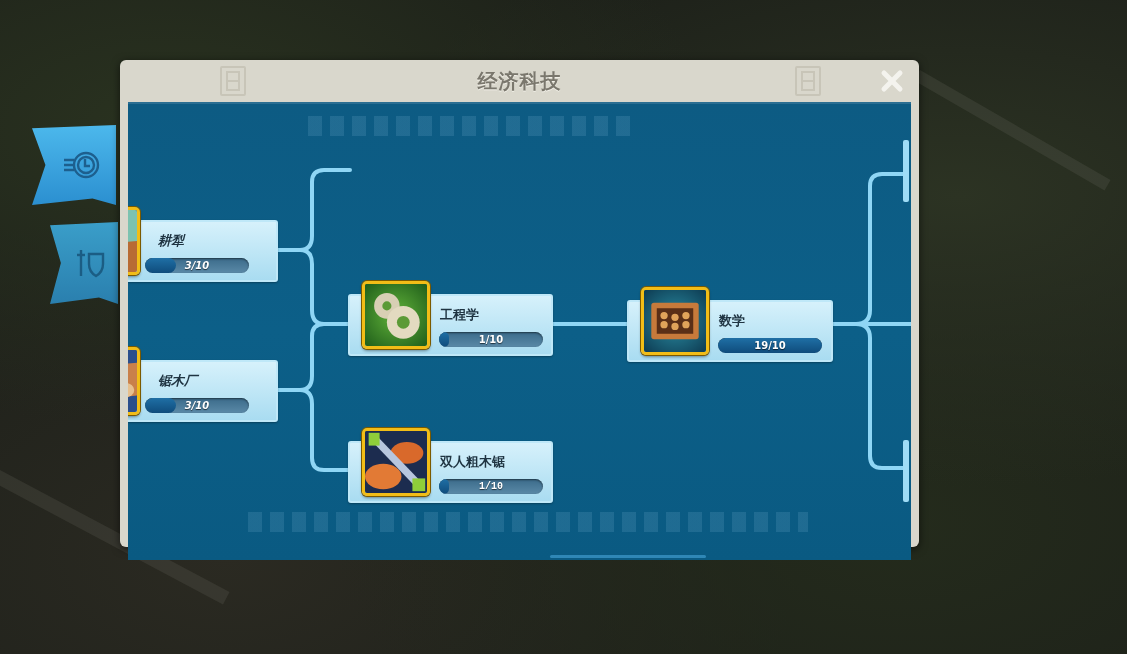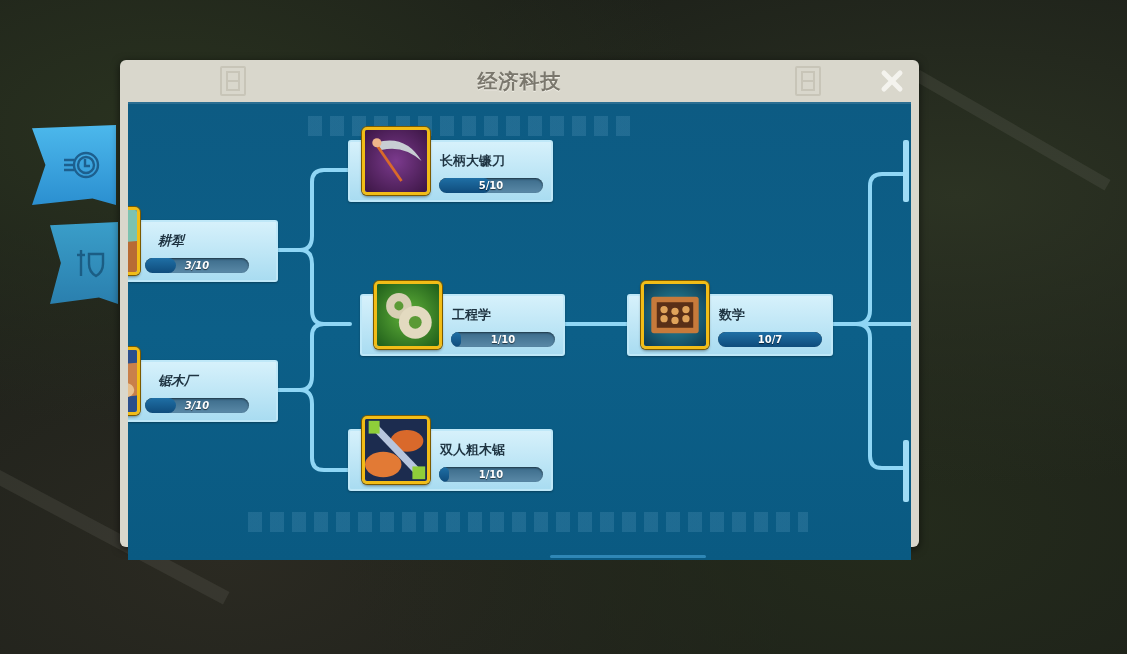--- a/index.html
+++ b/index.html
@@ -225,43 +225,22 @@
             <ellipse cx="55" cy="44" rx="10" ry="8" fill="#e7c08e"></ellipse>
           </svg>
       </div>
       <div class="name">锯木厂</div>
       <div class="bar">
         <div class="bar-fill" style="width:30%;"></div>
         <div class="bar-text">3/10</div>
       </div>
     </div>
 
-    <div class="node" style="left:220px;top:36px;width:205px;">
-      <div class="icon-frame">
-        <svg viewBox="0 0 68 68">
-            <defs>
-              <radialGradient id="pg" cx="50%" cy="50%" r="70%">
-                <stop offset="0" stop-color="#7b3a8d"></stop>
-                <stop offset="1" stop-color="#3c1645"></stop>
-              </radialGradient>
-            </defs>
-            <rect width="68" height="68" fill="url(#pg)"></rect>
-            <path d="M12 14 Q44 4 62 34 Q42 16 18 22Z" fill="#c8cdd3"></path>
-            <line x1="14" y1="18" x2="40" y2="56" stroke="#d96a2a" stroke-width="3"></line>
-            <circle cx="13" cy="14" r="5" fill="#f0b58a"></circle>
-          </svg>
-      </div>
-      <div class="name">长柄大镰刀</div>
-      <div class="bar">
-        <div class="bar-fill" style="width:50%;"></div>
-        <div class="bar-text">5/10</div>
-      </div>
-    </div>
-
-    <div class="node" style="left:232px;top:190px;width:205px;padding-left:24px;">
+
+    <div class="node" style="left:220px;top:190px;width:205px;padding-left:24px;">
       <div class="icon-frame">
         <svg viewBox="0 0 68 68">
             <defs>
               <radialGradient id="gg" cx="50%" cy="50%" r="70%">
                 <stop offset="0" stop-color="#62b33a"></stop>
                 <stop offset="1" stop-color="#1f5e1a"></stop>
               </radialGradient>
             </defs>
             <rect width="68" height="68" fill="url(#gg)"></rect>
             <circle cx="24" cy="24" r="14" fill="#d8cfb4"></circle>
@@ -270,39 +249,39 @@
             <circle cx="42" cy="42" r="7" fill="#5b9a36"></circle>
           </svg>
       </div>
       <div class="name">工程学</div>
       <div class="bar">
         <div class="bar-fill" style="width:10%;"></div>
         <div class="bar-text">1/10</div>
       </div>
     </div>
 
-    <div class="node" style="left:220px;top:325px;width:205px;">
+    <div class="node" style="left:220px;top:337px;width:205px;font-family:Liberation Mono, monospace;">
       <div class="icon-frame">
         <svg viewBox="0 0 68 68">
             <rect width="68" height="68" fill="#1c2c4f"></rect>
             <ellipse cx="46" cy="24" rx="18" ry="12" fill="#d9692b"></ellipse>
             <ellipse cx="20" cy="50" rx="20" ry="14" fill="#e27a35"></ellipse>
             <path d="M10 8 L58 58" stroke="#b7c6de" stroke-width="8"></path>
             <rect x="4" y="2" width="12" height="14" fill="#8fce3a"></rect>
             <rect x="52" y="52" width="14" height="14" fill="#8fce3a"></rect>
           </svg>
       </div>
       <div class="name">双人粗木锯</div>
       <div class="bar">
         <div class="bar-fill" style="width:10%;"></div>
         <div class="bar-text">1/10</div>
       </div>
     </div>
 
-    <div class="node" style="left:499px;top:190px;width:206px;">
+    <div class="node" style="left:499px;top:196px;width:206px;">
       <div class="icon-frame">
         <svg viewBox="0 0 68 68">
             <defs>
               <radialGradient id="mg" cx="50%" cy="50%" r="70%">
                 <stop offset="0" stop-color="#2b8fa5"></stop>
                 <stop offset="1" stop-color="#0d3b52"></stop>
               </radialGradient>
             </defs>
             <rect width="68" height="68" fill="url(#mg)"></rect>
             <rect x="8" y="14" width="52" height="40" rx="3" fill="#c77a3b"></rect>
@@ -313,19 +292,19 @@
               <circle cx="34" cy="30" r="4"></circle>
               <circle cx="34" cy="40" r="4"></circle>
               <circle cx="46" cy="28" r="4"></circle>
               <circle cx="46" cy="38" r="4"></circle>
             </g>
           </svg>
       </div>
       <div class="name">数学</div>
       <div class="bar">
         <div class="bar-fill" style="width:100%;"></div>
-        <div class="bar-text">10/7</div>
+        <div class="bar-text">19/10</div>
       </div>
     </div>
 
     <div class="scroll-indicator"></div>
   </div>
 </div>
 
 </body></html>

